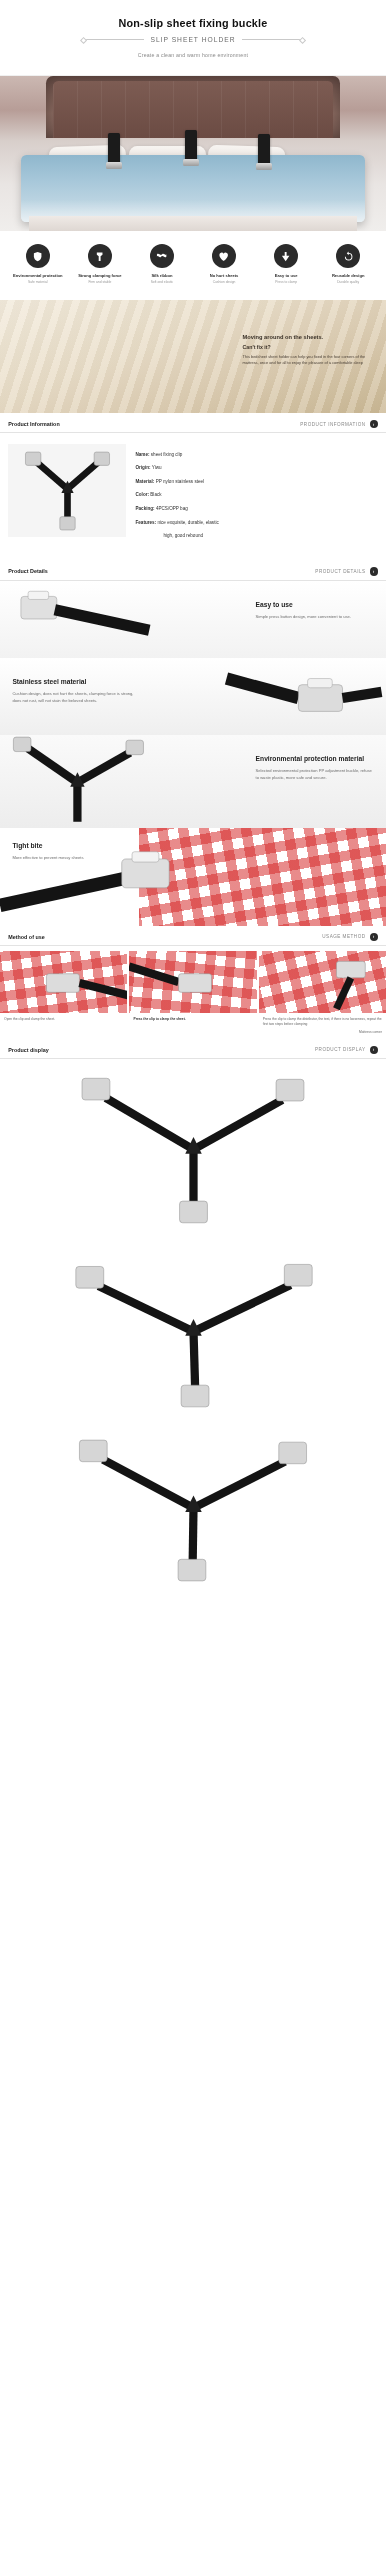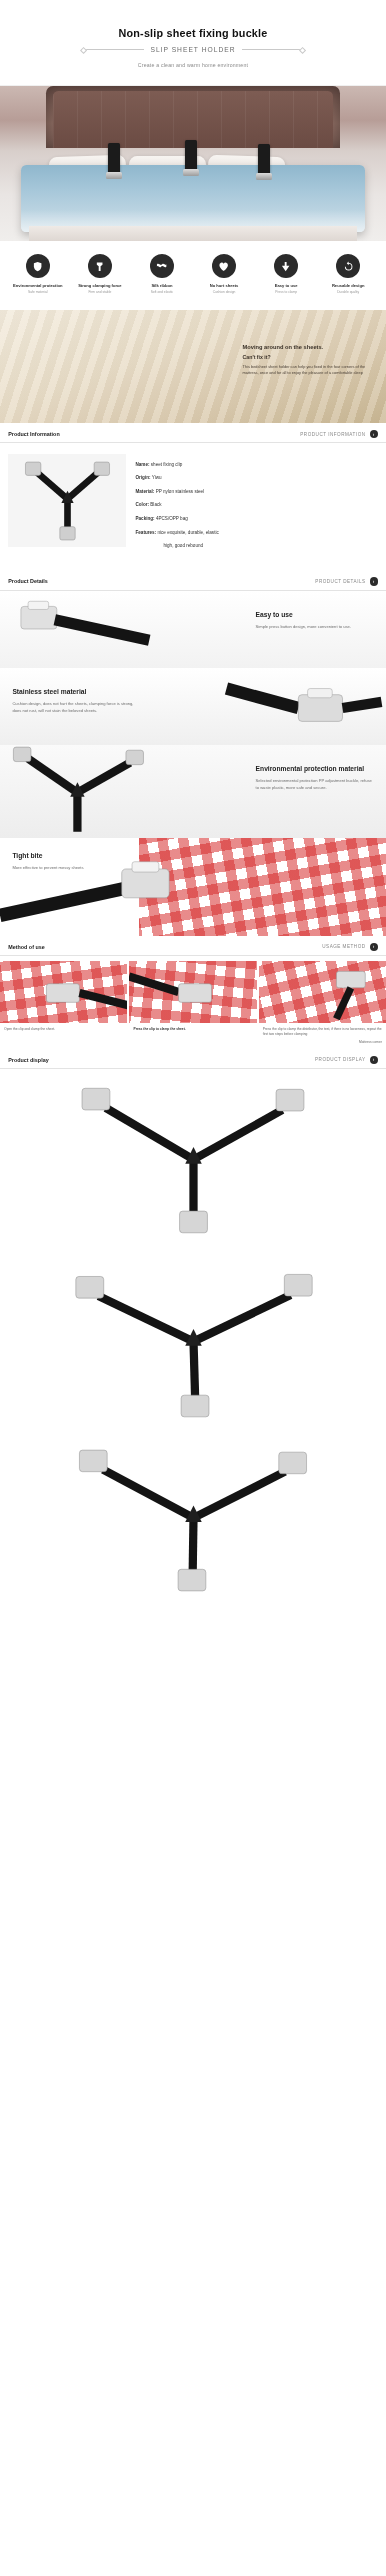--- a/index.html
+++ b/index.html
@@ -3,21 +3,21 @@
 <meta charset="utf-8">
 <style>
   * { box-sizing: border-box; }
   html, body { margin:0; padding:0; }
   body {
     width: 386px;
     background: #ffffff;
     font-family: "Liberation Sans", sans-serif;
     color: #222;
   }
-  .page { width:386px; margin:10px auto; position:relative; overflow:hidden; }
+  .page { width:386px; margin:0 auto; position:relative; overflow:hidden; }
 
   
   .hero {
     height: 76px;
     background: #ffffff;
     display:flex; flex-direction:column; align-items:center; justify-content:center;
     border-bottom: 0.5px solid #f0f0f0;
   }
   .hero-title {
     font-size: 10.8px; font-weight: bold; color:#111; letter-spacing:0.2px;

